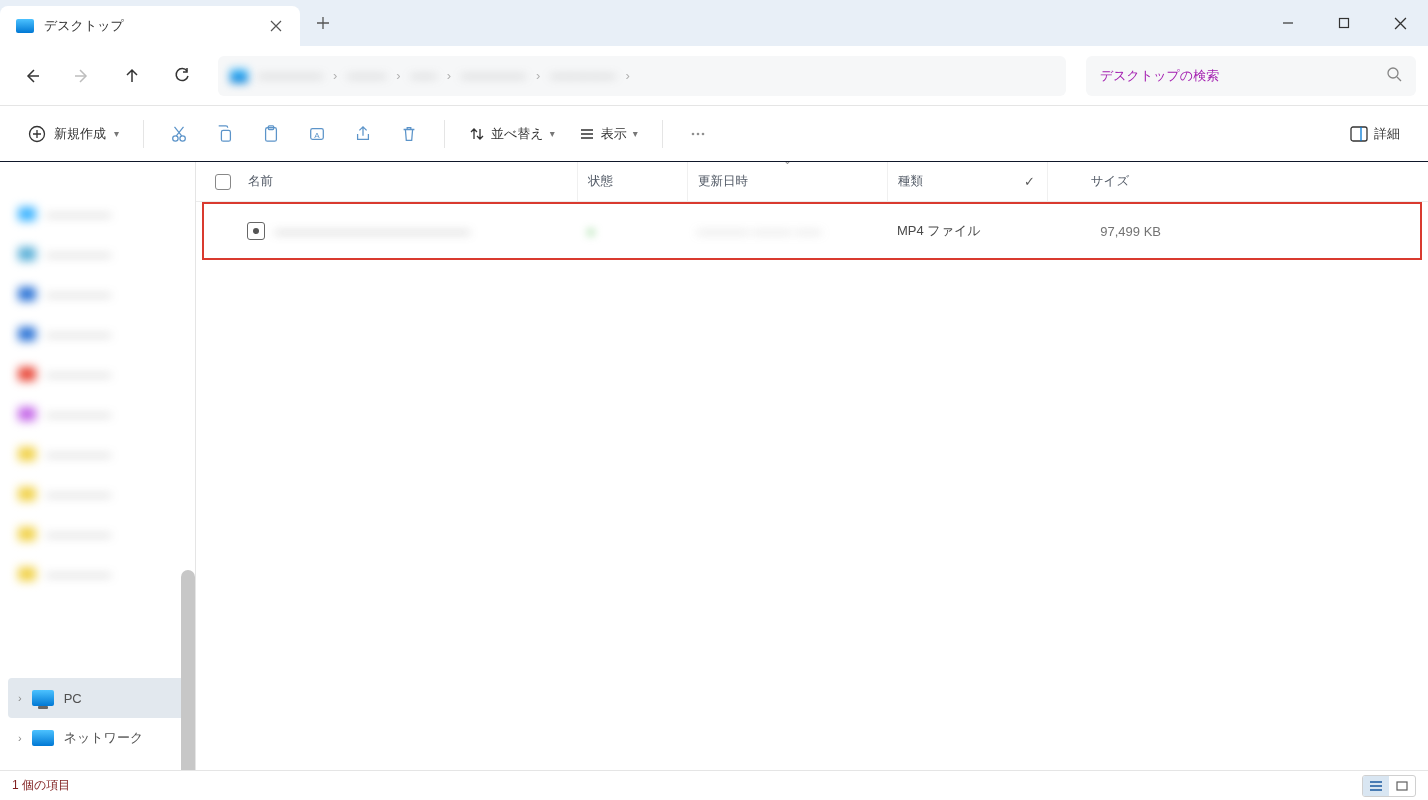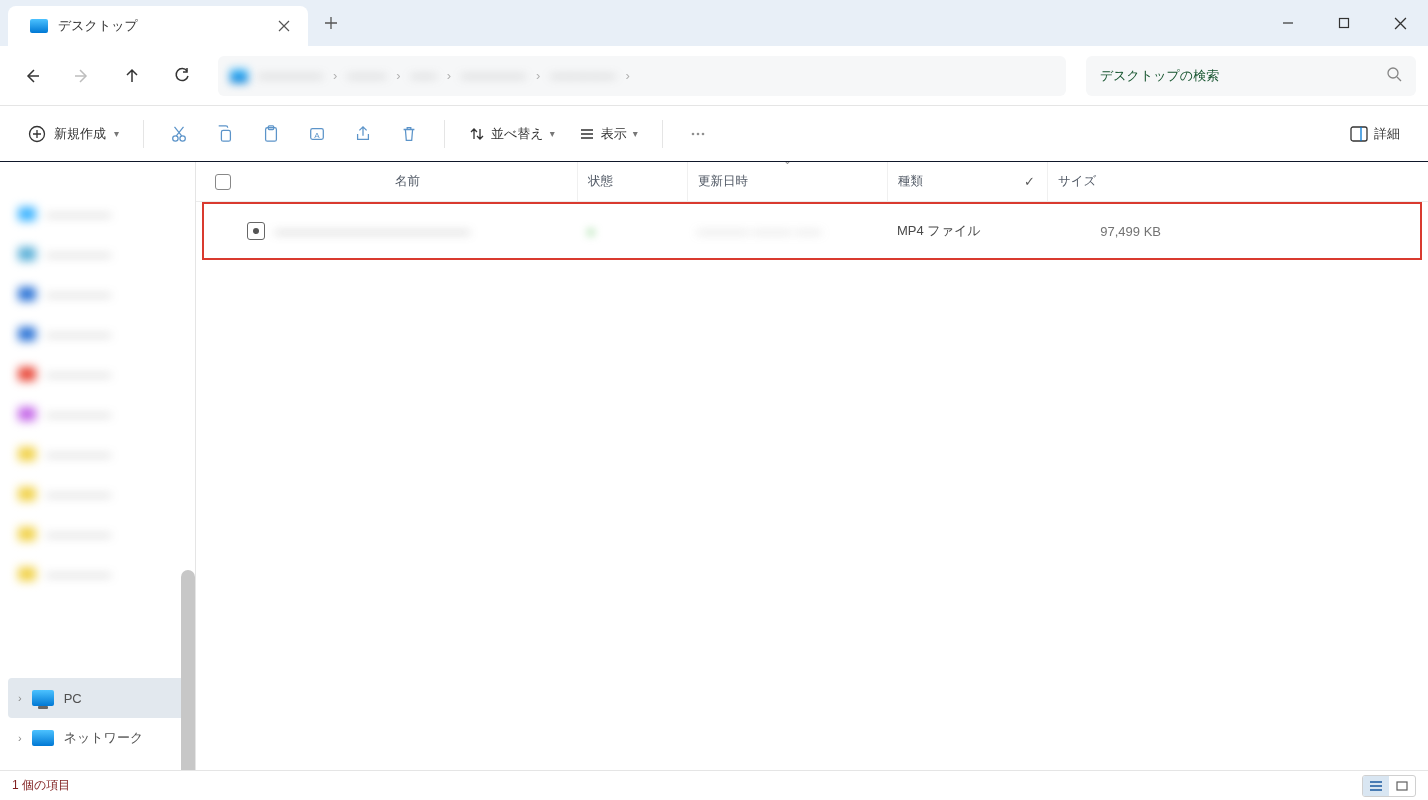--- a/index.html
+++ b/index.html
@@ -1,38 +1,38 @@
 <!DOCTYPE html>
 <html><head>
 <meta charset="utf-8">
 <style>
 * { margin: 0; padding: 0; box-sizing: border-box; }
 body { font-family: "Yu Gothic UI", "Segoe UI", sans-serif; font-size: 13px; color: #333; background: #fff; width: 1428px; height: 800px; overflow: hidden; display: flex; flex-direction: column; }
 
 
 .titlebar { height: 46px; background: #e8eff7; display: flex; align-items: center; position: relative; }
-.tab { height: 40px; margin-top: 6px; margin-left: 8px; padding: 0 12px 0 22px; background: #fff; border-radius: 8px 8px 0 0; display: flex; align-items: center; gap: 10px; min-width: 300px; }
+.tab { height: 40px; margin-top: 6px; padding: 0 12px 0 16px; background: #fff; border-radius: 8px 8px 0 0; display: flex; align-items: center; gap: 10px; min-width: 300px; }
 .tab-icon { width: 18px; height: 14px; background: linear-gradient(#4cc2ff,#0078d4); border-radius: 2px; display: inline-block; }
 .tab-title { font-size: 13px; color: #333; flex: 1; }
 .tab-close { width: 24px; height: 24px; display: flex; align-items: center; justify-content: center; color: #555; font-size: 14px; border-radius: 4px; cursor: pointer; }
 .newtab { width: 34px; height: 34px; margin-left: 6px; display: flex; align-items: center; justify-content: center; color: #555; font-size: 16px; border-radius: 4px; cursor: pointer; }
 .window-controls { position: absolute; right: 0; top: 0; display: flex; }
 .win-btn { width: 56px; height: 46px; display: flex; align-items: center; justify-content: center; color: #333; cursor: pointer; }
 .win-btn svg { display: block; }
 
 
 .navbar { height: 60px; border-bottom: 1px solid #e5e5e5; display: flex; align-items: center; padding: 0 12px; gap: 10px; }
 .nav-btn { width: 40px; height: 40px; display: flex; align-items: center; justify-content: center; color: #333; border-radius: 4px; cursor: pointer; }
 .nav-btn.disabled { color: #bdbdbd; }
 .breadcrumb { flex: 1; height: 40px; background: #f6f7f8; border-radius: 6px; margin-left: 6px; padding: 0 12px; display: flex; align-items: center; gap: 10px; }
 .bc-item { color: #606060; filter: blur(5px); }
 .bc-chev { color: #b0b0b0; }
 .bc-icon { width: 18px; height: 14px; background: linear-gradient(#4cc2ff,#0078d4); border-radius: 2px; display: inline-block; filter: blur(4px); }
 .search { width: 330px; height: 40px; background: #f6f7f8; border-radius: 6px; margin-left: 10px; display: flex; align-items: center; padding: 0 14px; color: #858585; justify-content: space-between; }
-.search-text { color: #14532d; }
+.search-text { color: #a21caf; }
 
 
 .toolbar { height: 56px; border-bottom: 1px solid #0f172a; display: flex; align-items: center; padding: 0 18px; gap: 4px; }
 .tb-new { display: flex; align-items: center; gap: 8px; padding: 6px 10px; border-radius: 4px; cursor: pointer; color: #333; }
 .tb-sep { width: 1px; height: 28px; background: #e5e5e5; margin: 0 10px; }
 .tb-icon { width: 42px; height: 40px; display: flex; align-items: center; justify-content: center; color: #5c94c9; border-radius: 4px; cursor: pointer; }
 .tb-icon.gray { color: #8f8f8f; }
 .tb-label { display: flex; align-items: center; gap: 6px; padding: 6px 10px; border-radius: 4px; cursor: pointer; color: #333; }
 .tb-spacer { flex: 1; }
 
@@ -49,26 +49,26 @@
 .chev-r { color: #8a8a8a; font-size: 11px; }
 .pc-icon { width: 22px; height: 16px; background: linear-gradient(#4cc2ff,#0078d4); border-radius: 2px; position: relative; display: inline-block; }
 .pc-icon::after { content: ""; position: absolute; bottom: -3px; left: 6px; width: 10px; height: 3px; background: #666; border-radius: 1px; }
 .net-icon { width: 22px; height: 16px; background: linear-gradient(#4cc2ff,#0078d4); border-radius: 2px; display: inline-block; }
 
 .content { flex: 1; display: flex; flex-direction: column; position: relative; }
 .list-header { height: 40px; display: flex; align-items: center; border-bottom: 1px solid #ececec; padding-left: 12px; }
 .col-check { width: 30px; display: flex; align-items: center; justify-content: center; }
 .checkbox { width: 16px; height: 16px; border: 1.5px solid #888; border-radius: 3px; }
 .col { padding: 0 10px; color: #525a66; font-size: 12.5px; display: flex; align-items: center; height: 100%; border-right: 1px solid #f0f0f0; position: relative; }
-.col.name { width: 340px; justify-content: center; }
+.col.name { width: 340px; }
 .col.state { width: 110px; text-align: center; }
 .col.date { width: 200px; }
 .sort-chev { position: absolute; top: -7px; left: 50%; transform: translateX(-50%); color: #8a8a8a; font-size: 10px; }
 .col.type { width: 160px; }
-.col.size { width: 124px; justify-content: flex-start; border-right: none; }
+.col.size { width: 124px; justify-content: center; border-right: none; }
 .type-check { position: absolute; top: 12px; right: 12px; color: #5a5a5a; font-size: 13px; }
 
 .row { display: flex; align-items: center; height: 58px; padding-left: 3px; }
 .row.highlighted { border: 2px solid #d93a2f; margin: 0 6px; }
 .file-icon { width: 18px; height: 18px; border: 1.5px solid #666; border-radius: 3px; display: flex; align-items: center; justify-content: center; }
 .file-icon::after { content: ""; width: 6px; height: 6px; border-radius: 50%; background: #555; display: block; }
 .cell { padding: 0 10px; font-size: 13px; color: #3a3a3a; display: flex; align-items: center; height: 100%; }
 .cell.name { width: 340px; gap: 10px; }
 .cell.name .fname { filter: blur(5px); color: #404040; }
 .cell.state { width: 110px; color: #62c462; filter: blur(4px); }

